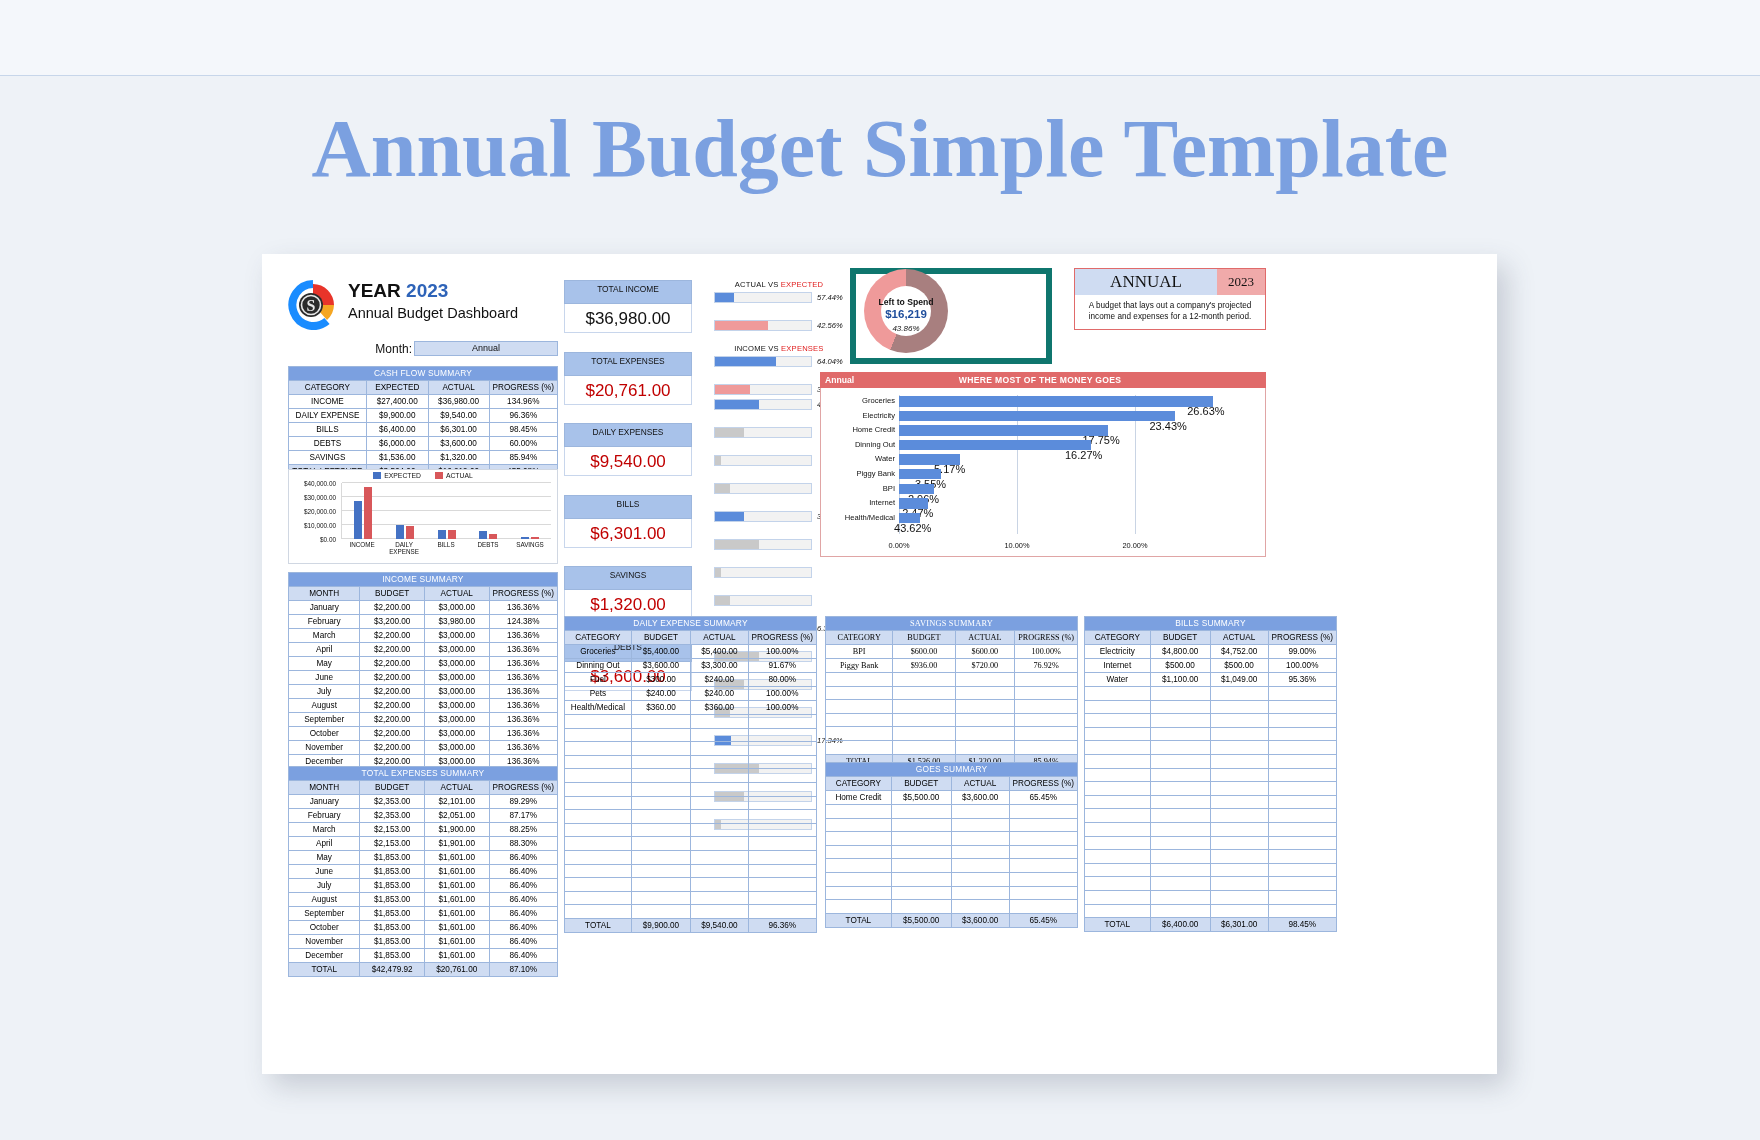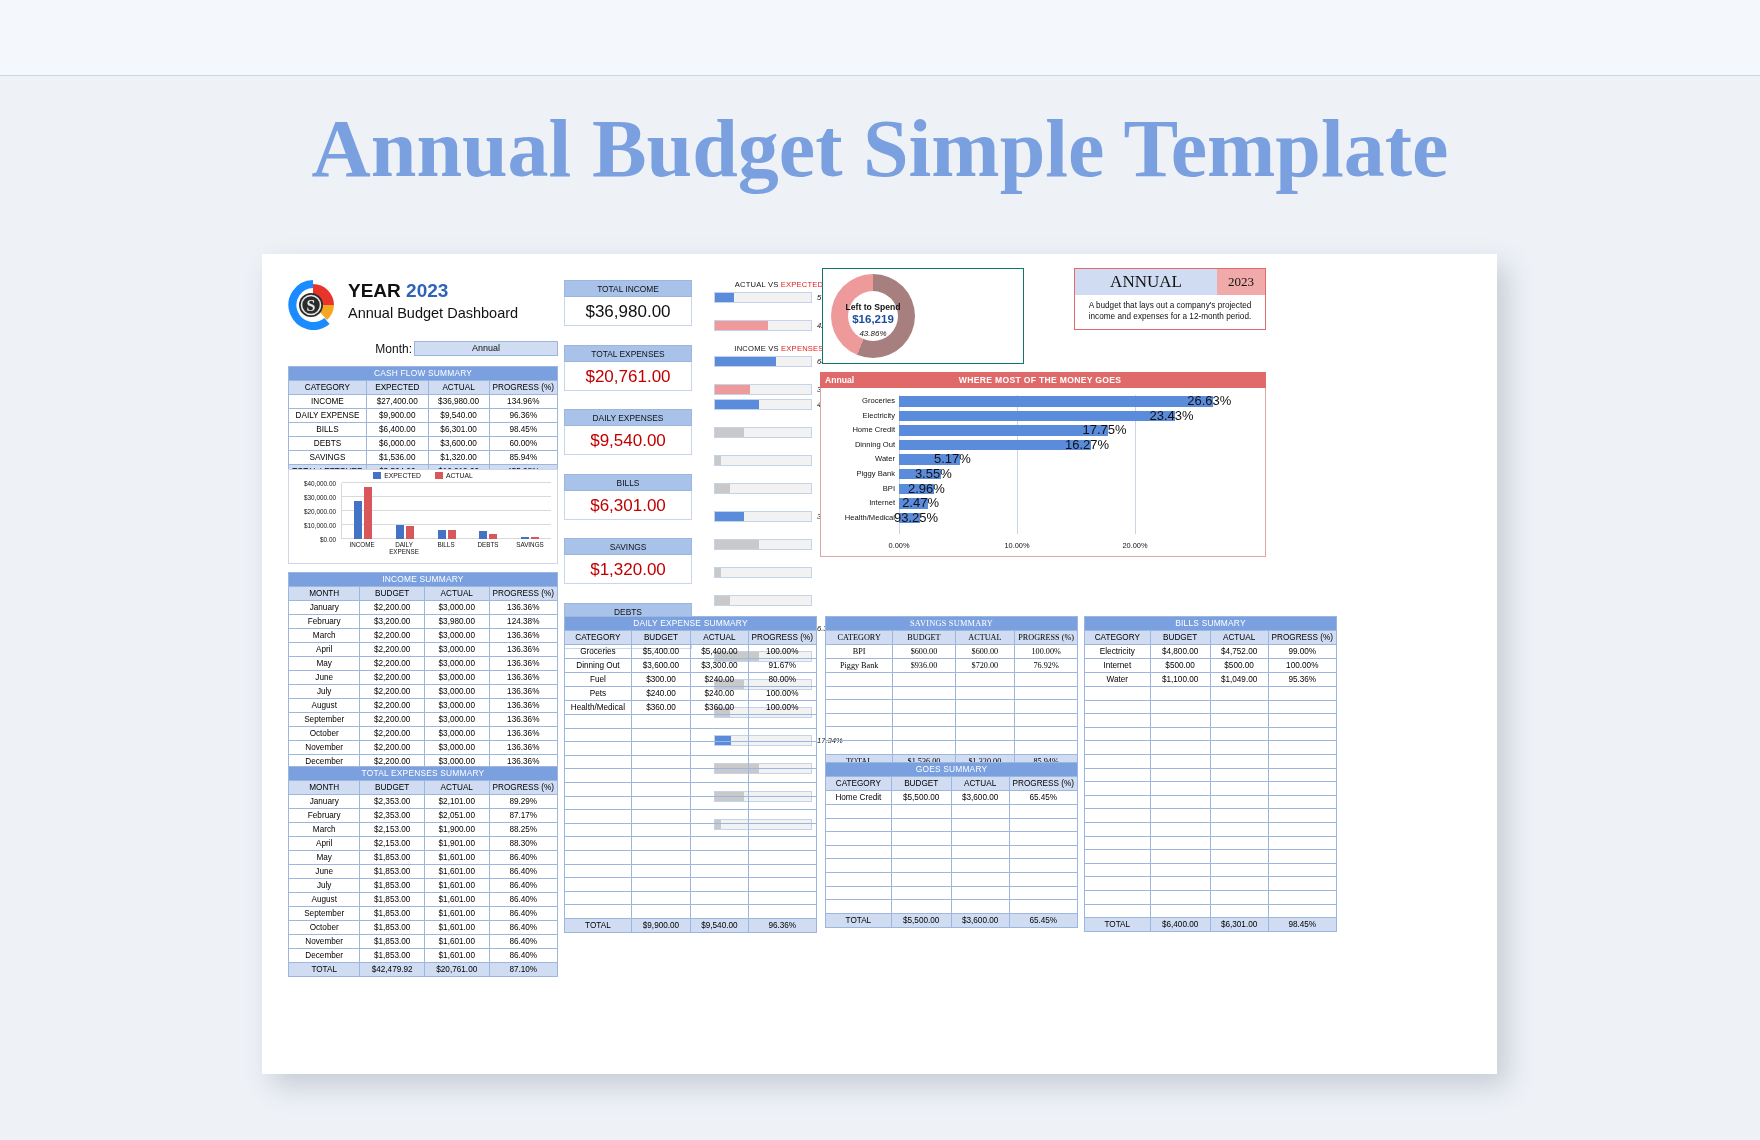--- a/index.html
+++ b/index.html
@@ -44,38 +44,38 @@
   .month-val { position:absolute; left:126px; top:0; width:144px; height:15px; background:#cfdcf2; border:1px solid #9cb6dd; text-align:center; font-size:9px; line-height:13px; color:#111;}
 
   .cashflow { position:absolute; left:26px; top:112px; width:270px; }
   .cf-chart { position:absolute; left:26px; top:215px; width:270px; height:95px; border:1px solid #d0d7e2; background:#fff; }
   .income-sum { position:absolute; left:26px; top:318px; width:270px; }
   .texp-sum { position:absolute; left:26px; top:512px; width:270px; }
 
   
   .kpis { position:absolute; left:302px; top:26px; width:128px; }
   .kpi { width:128px; margin-bottom:18.5px; }
-  .kpi-h { background:#a8c2ea; border:1px solid #9cb6dd; height:17px; text-align:center; font-size:8.4px; line-height:16px; color:#111;}
+  .kpi-h { background:#a8c2ea; border:1px solid #9cb6dd; height:24px; text-align:center; font-size:8.4px; line-height:16px; color:#111;}
   .kpi-v { background:#fff; border:1px solid #c8d6ec; border-top:none; height:29px; text-align:center; font-size:17px; line-height:29px; color:#111;}
   .kpi-v.red { color:#c00000; }
 
   
   .pgroup { position:absolute; width:130px; }
   .pg-title { text-align:center; font-size:7.6px; color:#111; margin-bottom:2px; letter-spacing:.2px;}
   .pg-title .r { color:#e01b1b; }
   .prow { display:flex; align-items:center; height:12px; margin-bottom:16px; }
   .ptrack { position:relative; width:98px; height:11px; background:#f2f2f2; border:1px solid #c3d3ea; }
   .pfill { position:absolute; left:0; top:0; bottom:0; }
   .pfill.blue { background:#5b8cdb; }
   .pfill.red  { background:#ef9a9a; }
   .pfill.gray { background:#c9c9c9; }
   .plabel { font-size:7.6px; font-style:italic; margin-left:5px; color:#111; white-space:nowrap;}
 
   
-  .donutbox { position:absolute; left:560px; top:14px; width:202px; height:96px; border:1px solid #0f766e; background:#fff; display:flex;align-items:flex-end; }
+  .donutbox { position:absolute; left:588px; top:14px; width:202px; height:96px; border:6px solid #0f766e; background:#fff; display:flex;align-items:flex-end; }
   .donutcell { width:100px; height:94px; position:relative; }
   .donutcell + .donutcell { border-left:1px solid #8a8a8a; }
   .donut { position:absolute; left:50%; top:5px; transform:translateX(-50%); width:84px; height:84px; border-radius:50%; }
   .donut::after { content:""; position:absolute; left:17px; top:17px; width:50px; height:50px; background:#fff; border-radius:50%; }
   .d-lbl { position:absolute; left:0; right:0; top:33px; text-align:center; font-size:8.6px; font-weight:700; color:#111; z-index:2;}
   .d-val { position:absolute; left:0; right:0; top:44px; text-align:center; font-size:11.5px; font-weight:700; color:#1f4e9c; z-index:2;}
   .d-pct { position:absolute; left:0; right:0; top:60px; text-align:center; font-size:8px; font-style:italic; color:#111; z-index:2;}
 
   
   .annualbox { position:absolute; left:812px; top:14px; width:192px; height:62px; border:1px solid #e06a6a; background:#fff; }
@@ -88,21 +88,21 @@
   .wmg { position:absolute; left:558px; top:118px; width:446px; height:95px; }
   .wmg-hdr { display:flex; height:16px; background:#e06a6a; color:#fff; font-size:8.6px; font-weight:700; align-items:center; }
   .wmg-hdr .left { padding-left:5px; }
   .wmg-hdr .mid { flex:1; text-align:center; padding-right:40px; letter-spacing:.3px;}
   .wmg-body { position:relative; height:169px; border:1px solid #e0a5a5; border-top:none; background:#fff; }
   .wmg-plot { position:absolute; left:78px; right:12px; top:7px; bottom:22px; }
   .gl { position:absolute; top:0; bottom:0; width:1px; background:#c9d4e4; }
   .wbar-row { position:relative; height:14.6px; }
   .wbar-name { position:absolute; right:100%; margin-right:4px; top:1px; font-size:7.6px; color:#111; white-space:nowrap; }
   .wbar { position:absolute; left:0; top:1px; height:10.5px; background:#5b8cdb; }
-  .wbar-val { position:absolute; top:1px; font-size:13px; color:#111; line-height:10.5px; }
+  .wbar-val { position:absolute; top:11px; font-size:11px; color:#111; line-height:10.5px; }
   .wmg-axis { position:absolute; left:78px; right:12px; bottom:5px; height:10px; }
   .ax-t { position:absolute; font-size:7.4px; color:#111; transform:translateX(-50%); }
 
   
   .t-daily { position:absolute; left:302px; top:362px; width:253px; }
   .t-sav   { position:absolute; left:563px; top:362px; width:253px;font-family:Liberation Serif, serif; }
   .t-bills { position:absolute; left:822px; top:362px; width:253px; }
   .t-debt  { position:absolute; left:563px; top:508px; width:253px; }
 </style>
 </head>
@@ -632,21 +632,21 @@
               <div class="wbar-val" style="left:calc(9.866666666666667% - 26px)">2.96%</div>
             </div>
             <div class="wbar-row">
               <div class="wbar-name">Internet</div>
               <div class="wbar" style="width:8.233333333333334%"></div>
               <div class="wbar-val" style="left:calc(8.233333333333334% - 26px)">2.47%</div>
             </div>
             <div class="wbar-row">
               <div class="wbar-name">Health/Medical</div>
               <div class="wbar" style="width:5.933333333333334%"></div>
-              <div class="wbar-val" style="left:calc(5.933333333333334% - 26px)">93.25%</div>
+              <div class="wbar-val" style="left:calc(5.933333333333334% - 26px)">43.62%</div>
             </div>
           </div>
       <div class="wmg-axis" id="wmgaxis">
             <div class="ax-t" style="left:0%">0.00%</div>
             <div class="ax-t" style="left:33.33333333333333%">10.00%</div>
             <div class="ax-t" style="left:66.66666666666666%">20.00%</div>
           </div>
     </div>
   </div>
 

